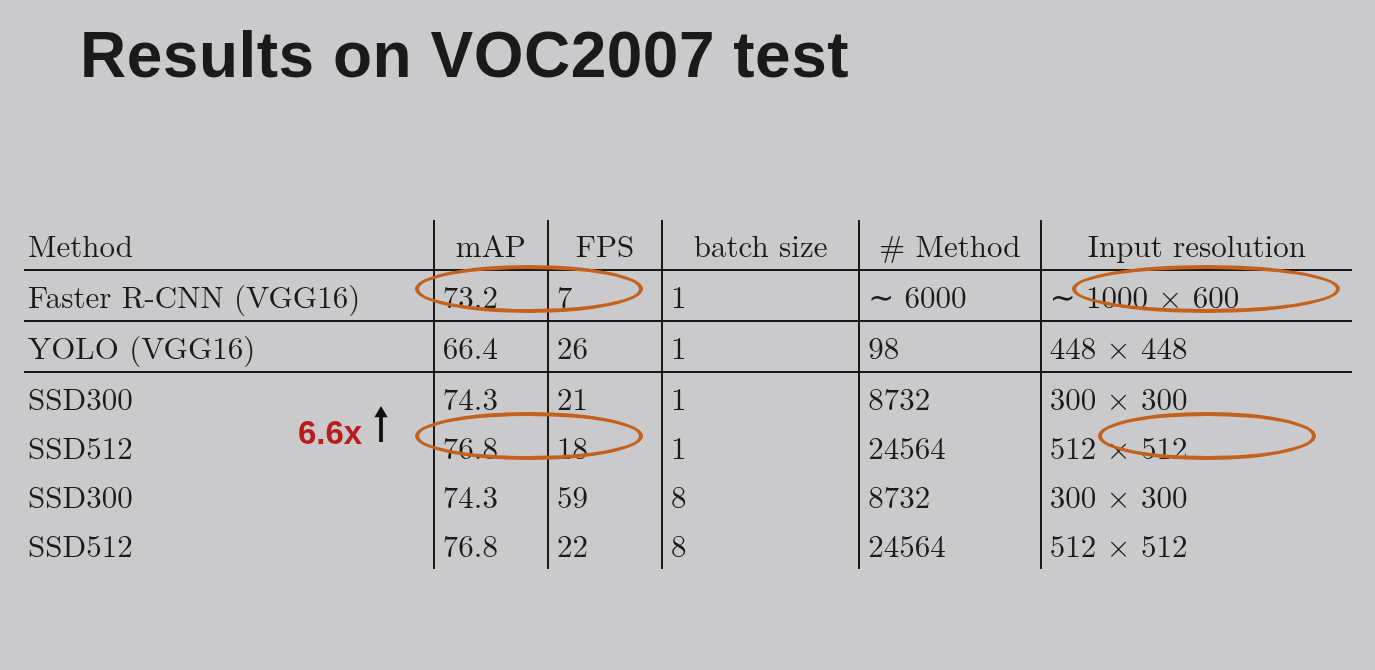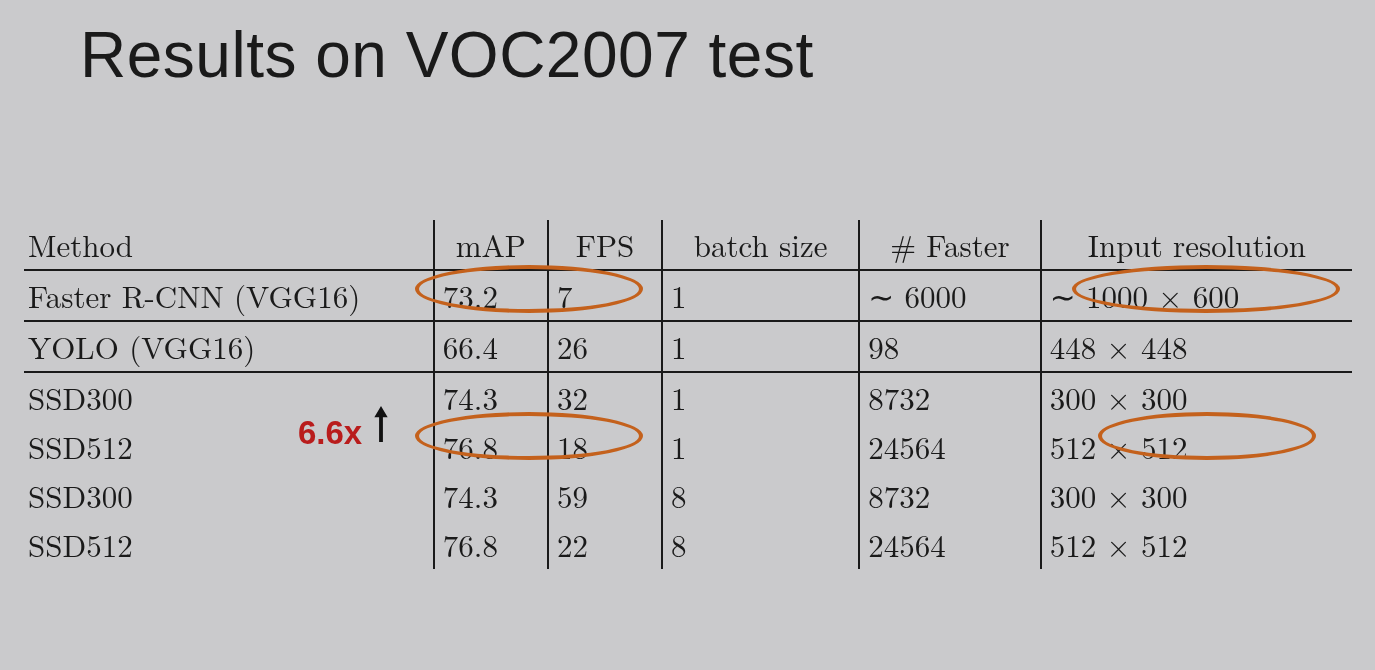--- a/index.html
+++ b/index.html
@@ -15,21 +15,21 @@
   .slide {
     position: relative;
     width: 100%;
     height: 100%;
   }
   .title {
     position: absolute;
     left: 80px;
     top: 18px;
     font-family: "Gill Sans", "Gill Sans MT", "Trebuchet MS", Helvetica, Arial, sans-serif;
-    font-weight: 400;
+    font-weight: 700;
     font-size: 64px;
     letter-spacing: 0.5px;
   }
   .table-wrap {
     position: absolute;
     left: 24px;
     top: 220px;
     width: 1328px;
     font-family: "CMU Serif", "Latin Modern Roman", "Times New Roman", serif;
     font-size: 31px;
@@ -90,21 +90,21 @@
         <col class="c-batch">
           <col class="c-boxes">
           <col class="c-res">
       </colgroup>
       <tbody>
           <tr>
         <th class="left vline-r hline-b">Method</th>
         <th class="vline-r hline-b">mAP</th>
         <th class="vline-r hline-b">FPS</th>
         <th class="vline-r hline-b">batch size</th>
-        <th class="vline-r hline-b"># Faster</th>
+        <th class="vline-r hline-b"># Method</th>
         <th class="hline-b">Input resolution</th>
       </tr>
 
       <tr>
         <td class="left vline-r hline-b">Faster R-CNN (VGG16)</td>
         <td class="vline-r hline-b">73.2</td>
         <td class="vline-r hline-b">7</td>
         <td class="vline-r hline-b">1</td>
         <td class="vline-r hline-b">∼ 6000</td>
         <td class="hline-b">∼ 1000 × 600</td>
@@ -116,21 +116,21 @@
         <td class="vline-r hline-b">66.4</td>
         <td class="vline-r hline-b">26</td>
         <td class="vline-r hline-b">1</td>
         <td class="vline-r hline-b">98</td>
         <td class="hline-b">448 × 448</td>
       </tr>
 
       <tr>
         <td class="left vline-r">SSD300</td>
         <td class="vline-r">74.3</td>
-        <td class="vline-r">32</td>
+        <td class="vline-r">21</td>
         <td class="vline-r">1</td>
         <td class="vline-r">8732</td>
         <td>300 × 300</td>
       </tr>
 
       <tr>
         <td class="left vline-r">SSD512</td>
         <td class="vline-r">76.8</td>
         <td class="vline-r">18</td>
         <td class="vline-r">1</td>

